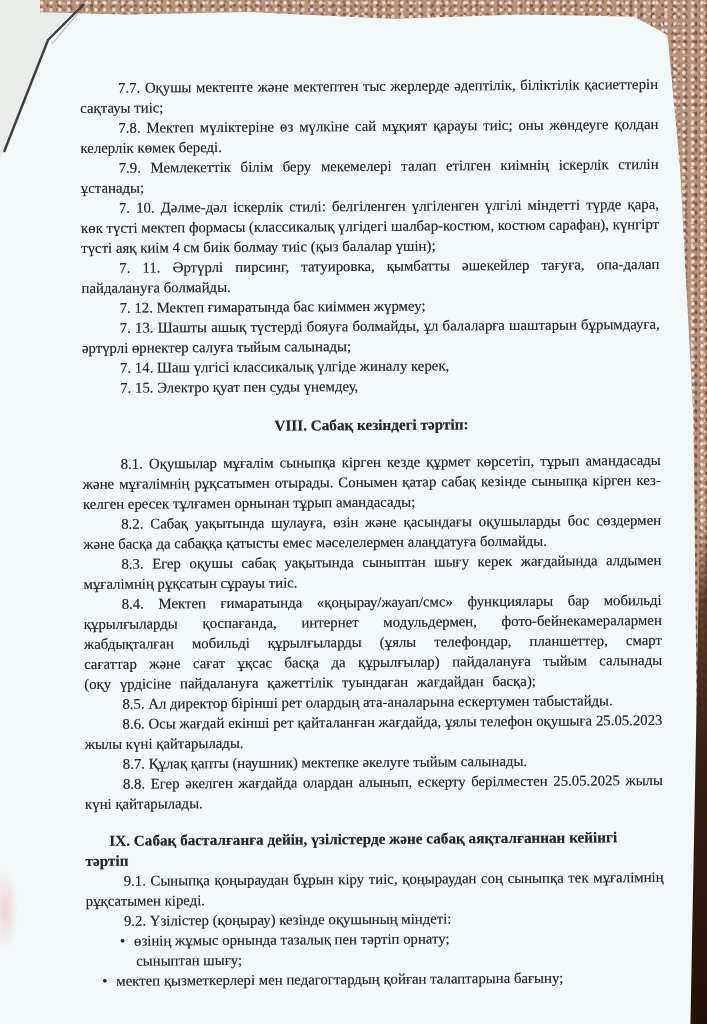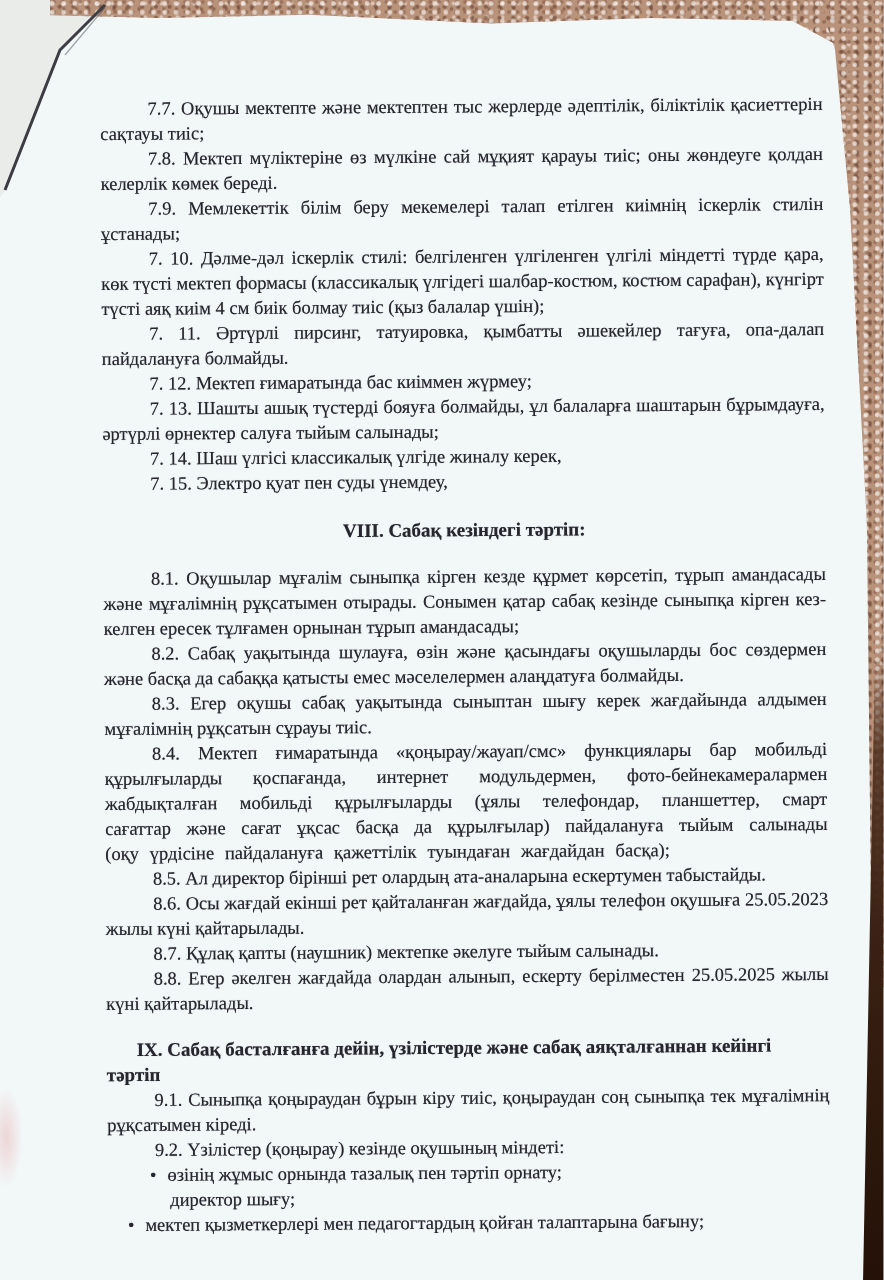--- a/index.html
+++ b/index.html
@@ -112,20 +112,20 @@
 
     <p>9.1. Сыныпқа қоңыраудан бұрын кіру тиіс, қоңыраудан соң сыныпқа тек мұғалімнің рұқсатымен кіреді.</p>
     <p>9.2. Үзілістер (қоңырау) кезінде оқушының міндеті:</p>
 
     <div class="bullet-row b1">
       <span class="mark">•</span>
       <span>өзінің жұмыс орнында тазалық пен тәртіп орнату;</span>
     </div>
     <div class="bullet-row b2">
       <span class="mark"></span>
-      <span>директор шығу;</span>
+      <span>сыныптан шығу;</span>
     </div>
     <div class="bullet-row b3">
       <span class="mark">•</span>
       <span>мектеп қызметкерлері мен педагогтардың қойған талаптарына бағыну;</span>
     </div>
   </div>
 </div>
 
 </body></html>

